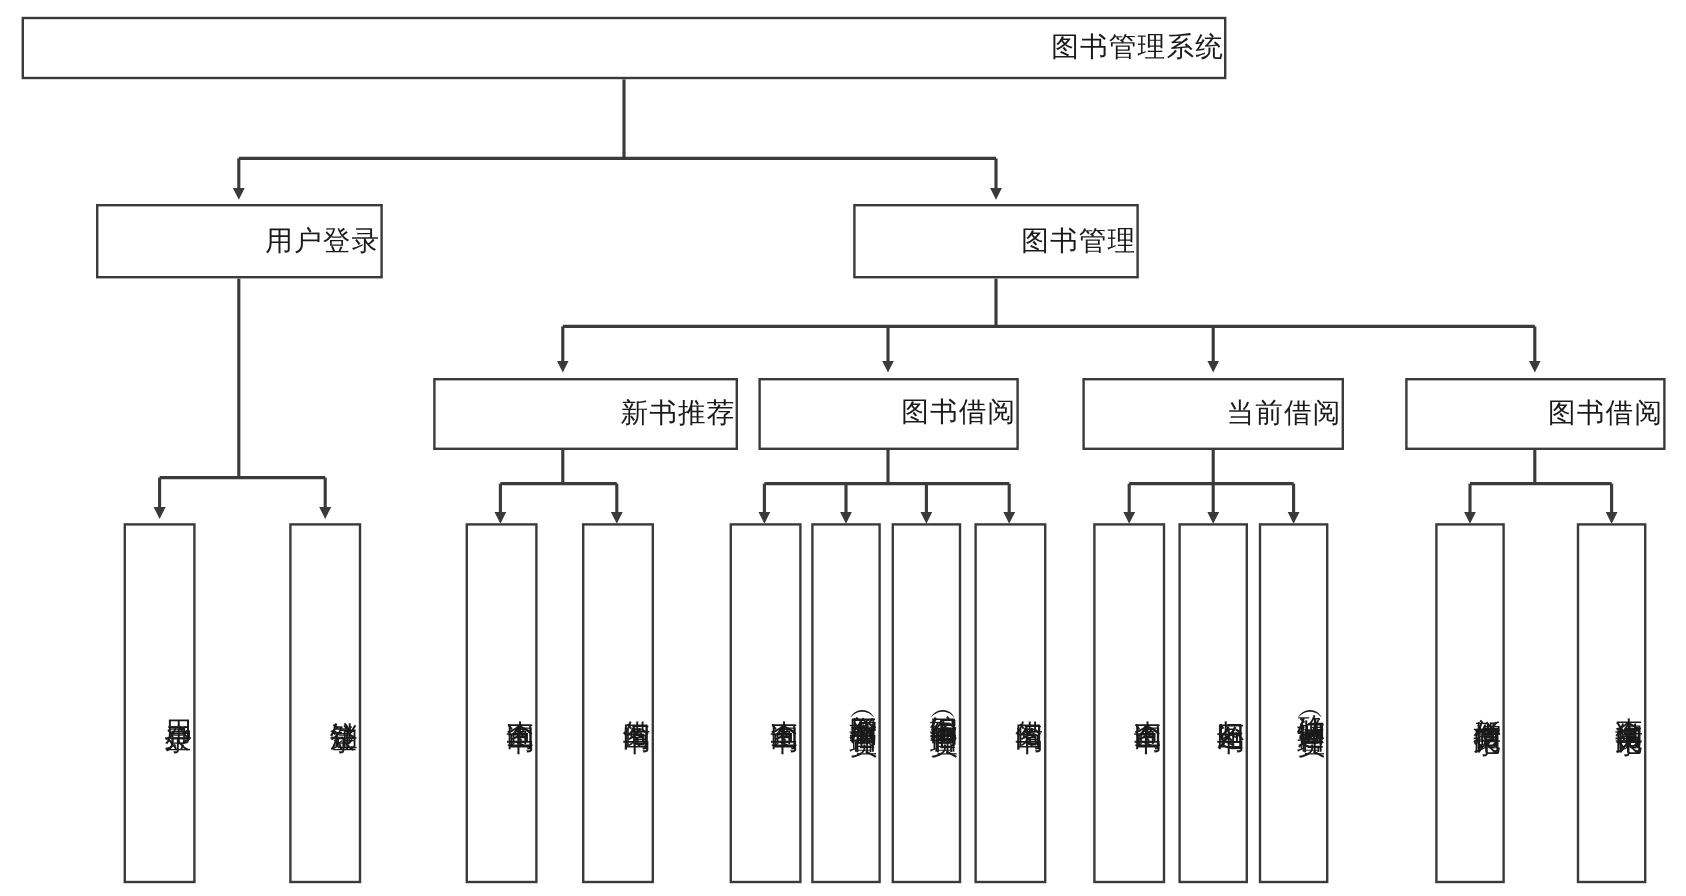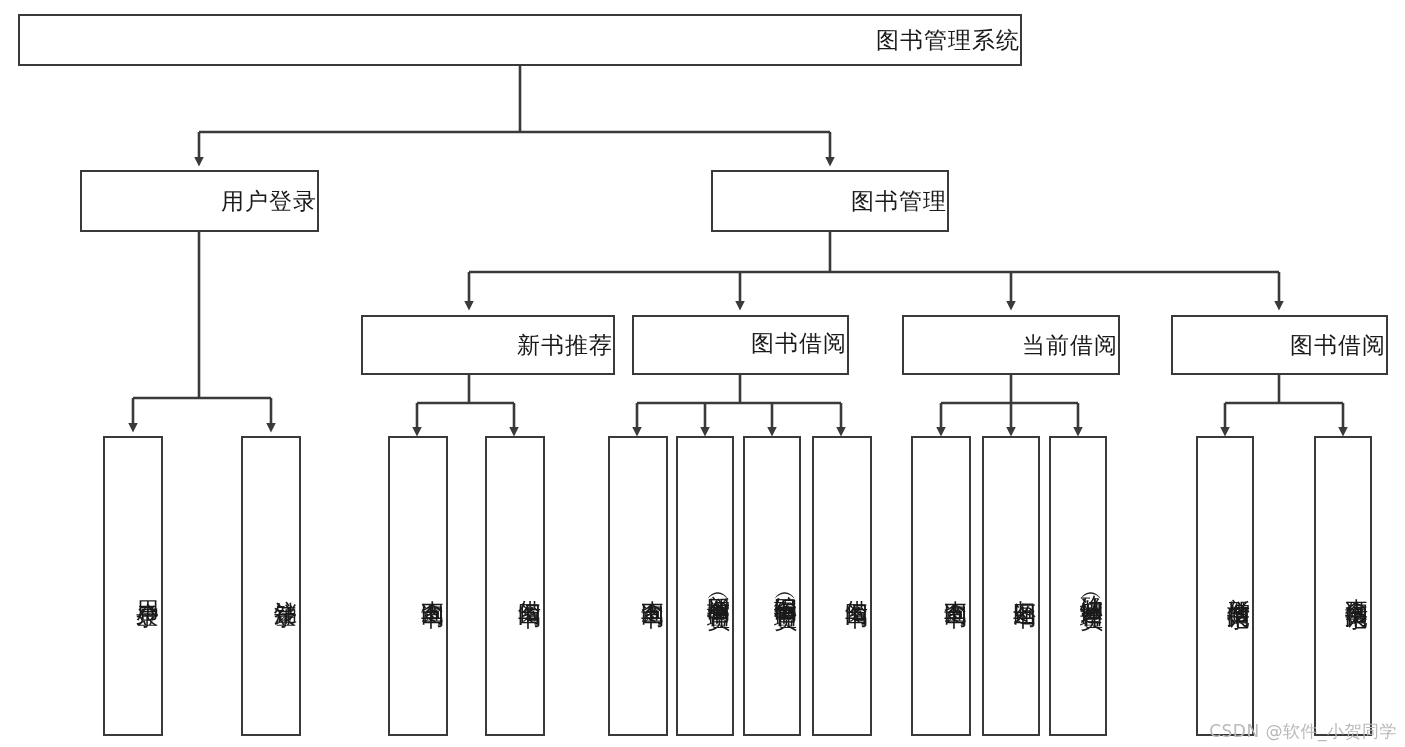--- a/index.html
+++ b/index.html
@@ -181,15 +181,14 @@
     <span class="vtext">确认归还（管理员）</span>
   </div>
 
   <div class="node v" style="left:1196px;top:436px;width:58px;height:300px;">
     <span class="vtext">新增借阅记录</span>
   </div>
   <div class="node v" style="left:1314px;top:436px;width:58px;height:300px;">
     <span class="vtext">查询借阅记录</span>
   </div>
 
-  <div class="watermark">CSDN @软件_小贺同学</div>
 
 </div>
 
 </body></html>

